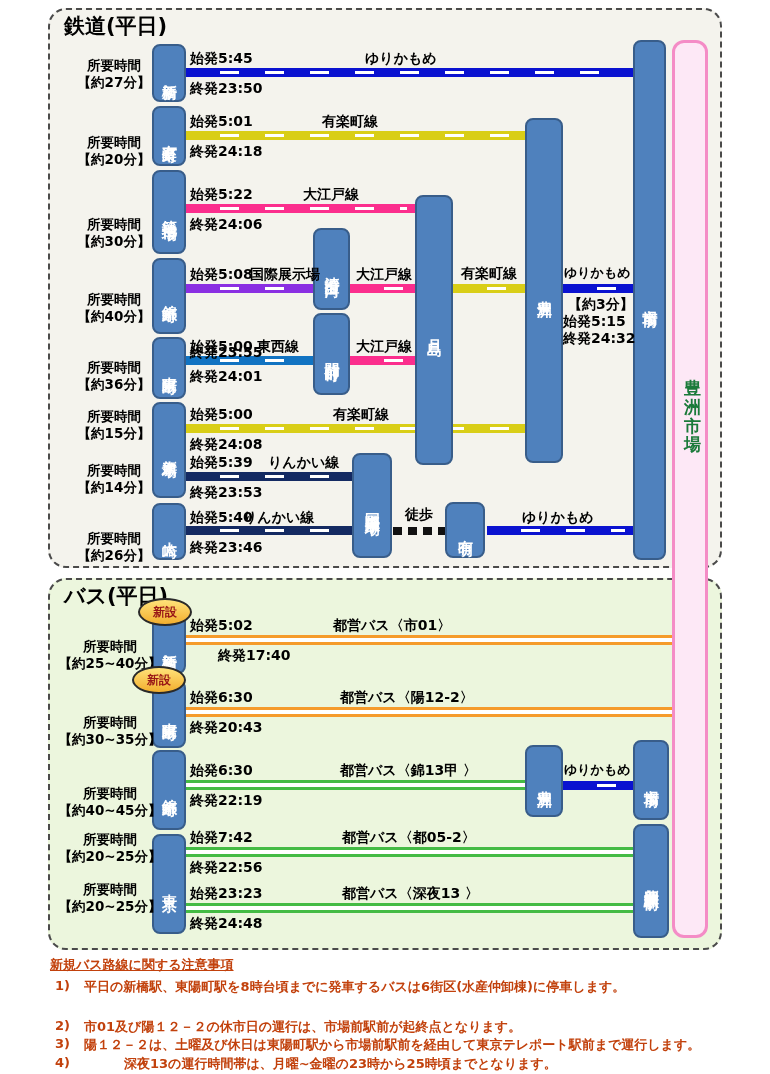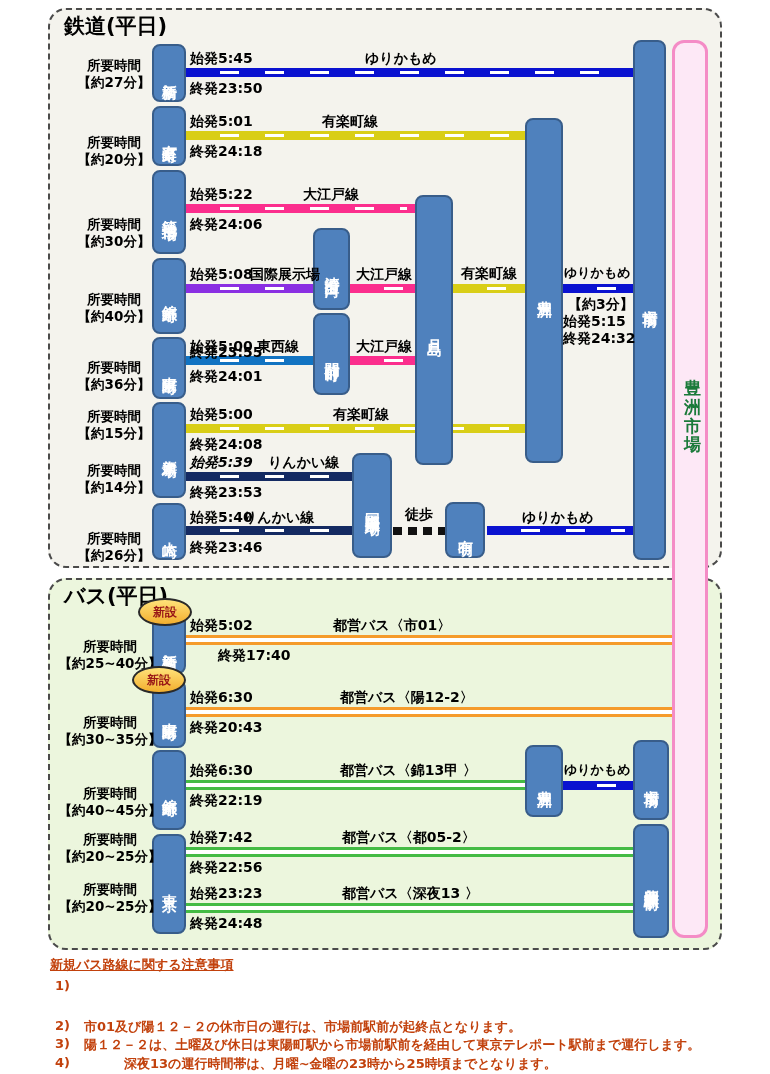--- a/index.html
+++ b/index.html
@@ -163,21 +163,21 @@
 
   <div class="lbl" style="left:190px;top:338px;">始発5:00</div>
   <div class="lbl" style="left:190px;top:368px;">終発24:01</div>
   <div class="lbl" style="left:257px;top:338px;">東西線</div>
   <div class="lbl" style="left:356px;top:338px;">大江戸線</div>
 
   <div class="lbl" style="left:190px;top:406px;">始発5:00</div>
   <div class="lbl" style="left:190px;top:436px;">終発24:08</div>
   <div class="lbl" style="left:333px;top:406px;">有楽町線</div>
 
-  <div class="lbl" style="left:190px;top:454px;font-style:italic;">始発5:39</div>
+  <div class="lbl" style="left:190px;top:454px;">始発5:39</div>
   <div class="lbl" style="left:190px;top:484px;">終発23:53</div>
   <div class="lbl" style="left:268px;top:454px;">りんかい線</div>
 
   <div class="lbl" style="left:190px;top:509px;">始発5:40</div>
   <div class="lbl" style="left:190px;top:539px;">終発23:46</div>
   <div class="lbl" style="left:243px;top:509px;">りんかい線</div>
   <div class="lbl" style="left:405px;top:506px;">徒歩</div>
   <div class="lbl" style="left:522px;top:509px;">ゆりかもめ</div>
 
   <div class="dur" style="left:56px;top:638px;">
@@ -217,20 +217,21 @@
   <div class="lbl" style="left:190px;top:829px;">始発7:42</div>
   <div class="lbl" style="left:190px;top:859px;">終発22:56</div>
   <div class="lbl" style="left:342px;top:829px;">都営バス〈都05-2〉</div>
 
   <div class="lbl" style="left:190px;top:885px;">始発23:23</div>
   <div class="lbl" style="left:190px;top:915px;">終発24:48</div>
   <div class="lbl" style="left:342px;top:885px;">都営バス〈深夜13 〉</div>
 
   <div class="note note-title" style="left:50px;top:956px;">新規バス路線に関する注意事項</div>
   <div class="note" style="left:55px;top:978px;">1)</div>
+  <div class="note" style="left:84px;top:978px;">平日の新橋駅、東陽町駅を8時台頃までに発車するバスは6街区(水産仲卸棟)に停車します。</div>
   <div class="note" style="left:55px;top:1018px;">2)</div>
   <div class="note" style="left:84px;top:1018px;">市01及び陽１２－２の休市日の運行は、市場前駅前が起終点となります。</div>
   <div class="note" style="left:55px;top:1036px;">3)</div>
   <div class="note" style="left:84px;top:1036px;">陽１２－２は、土曜及び休日は東陽町駅から市場前駅前を経由して東京テレポート駅前まで運行します。</div>
   <div class="note" style="left:55px;top:1055px;">4)</div>
   <div class="note" style="left:84px;top:1055px;margin-left:40px;">深夜13の運行時間帯は、月曜~金曜の23時から25時頃までとなります。</div>
 
 </div>
 
 </body></html>

